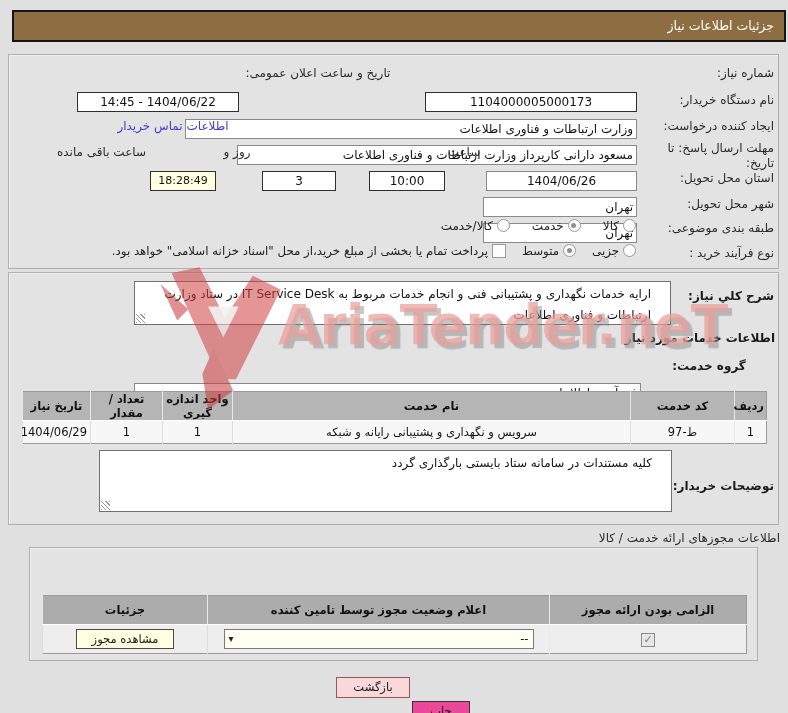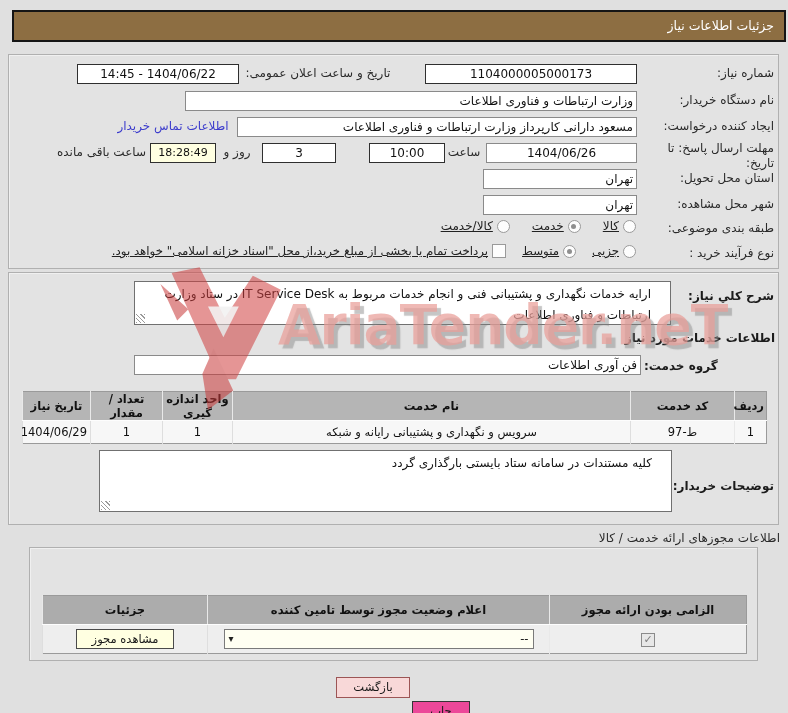--- a/index.html
+++ b/index.html
@@ -13,29 +13,29 @@
   .panel{border:1px solid #b0b0b0;box-shadow:inset 1px 1px 0 #f0f0f0;background:#e3e3e3;}
   #panel1{left:8px;top:54px;width:769px;height:213px;}
   #panel2{left:8px;top:272px;width:769px;height:251px;}
   #panel3{left:29px;top:547px;width:727px;height:112px;}
   
   .lbl{white-space:nowrap;color:#2b2b2b;}
   .rlab{left:638px;width:136px;text-align:right;}
   .bold{font-weight:bold;color:#1c1c1c;}
   
   .fld{background:#fff;border:1px solid #8a8a8a;height:16px;line-height:16px;padding:1px 3px;
-       color:#111;overflow:hidden;white-space:nowrap;}
+       color:#111;overflow:hidden;white-space:nowrap;margin-top:28px;}
   .fld.dark{border:1px solid #2f2f2f;}
   .center{text-align:center;}
   .right{text-align:right;}
   .yellow{background:#ffffe1;font-size:11px;}
   .link{color:#3c3ccc;cursor:pointer;white-space:nowrap;}
   
   .optrow{display:flex;align-items:center;}
-  .opt{display:flex;align-items:flex-end;gap:4px;white-space:nowrap;text-decoration:underline;}
+  .opt{display:flex;align-items:flex-start;gap:4px;white-space:nowrap;}
   .radio{width:11px;height:11px;border:1px solid #9a9a9a;border-radius:50%;background:#fdfdfd;
          display:inline-block;position:relative;flex:0 0 auto;}
   .radio.sel::after{content:"";position:absolute;left:2.5px;top:2.5px;width:5px;height:5px;border-radius:50%;background:#8f8f8f;}
   .chk{width:12px;height:12px;border:1px solid #9a9a9a;background:#fdfdfd;display:inline-block;flex:0 0 auto;}
   .chk.checked{background:#e7e7e7;border-color:#8a8a8a;color:#7c7c7c;font-size:11px;line-height:11px;text-align:center;}
   
   .tarea{background:#fff;border:1px solid #707070;padding:2px 19px;line-height:21px;text-align:right;color:#111;}
   .resize-corner{position:absolute;left:1px;bottom:1px;width:9px;height:9px;
       background:repeating-linear-gradient(45deg,#9a9a9a 0,#9a9a9a 1px,transparent 1px,transparent 3px);}
   
@@ -90,21 +90,21 @@
   <div class="abs lbl center" style="left:446px;top:145px;width:36px">ساعت</div>
   <div class="abs fld dark center" style="left:369px;top:143px;width:68px">10:00</div>
   <div class="abs fld dark center" style="left:262px;top:143px;width:66px">3</div>
   <div class="abs lbl center" style="left:216px;top:145px;width:42px">روز و</div>
   <div class="abs fld dark yellow center" style="left:150px;top:143px;width:58px">18:28:49</div>
   <div class="abs lbl" style="left:14px;top:145px;width:132px;text-align:right">ساعت باقی مانده</div>
 
   <div class="abs lbl rlab" style="top:171px">استان محل تحویل:</div>
   <div class="abs fld right" style="left:483px;top:169px;width:146px">تهران</div>
 
-  <div class="abs lbl rlab" style="top:197px">شهر محل مشاهده:</div>
+  <div class="abs lbl rlab" style="top:197px">شهر محل تحویل:</div>
   <div class="abs fld right" style="left:483px;top:195px;width:146px">تهران</div>
 
   <div class="abs lbl rlab" style="top:221px">طبقه بندی موضوعی:</div>
   <div class="abs optrow" style="left:388px;top:219px;width:248px;gap:22px">
     <span class="opt">
       <span class="radio"></span>
       <span>کالا</span>
     </span>
     <span class="opt">
       <span class="radio sel"></span>
@@ -135,21 +135,21 @@
   <div class="abs panel" id="panel2"></div>
 
   <div class="abs lbl bold" style="left:642px;top:289px;width:132px;text-align:right">شرح کلي نیاز:</div>
   <div class="abs tarea" style="left:134px;top:281px;width:497px;height:38px">
     <span>ارایه خدمات نگهداری و پشتیبانی فنی و انجام خدمات مربوط به IT Service Desk  در ستاد وزارت ارتباطات و فناوری اطلاعات</span>
     <span class="resize-corner"></span>
   </div>
 
   <div class="abs lbl bold" style="left:610px;top:331px;width:165px;text-align:right">اطلاعات خدمات مورد نیاز</div>
 
-  <div class="abs lbl bold" style="left:644px;top:359px;width:130px;text-align:left">گروه خدمت:</div>
+  <div class="abs lbl bold" style="left:644px;top:359px;width:130px;text-align:center">گروه خدمت:</div>
   <div class="abs fld right" style="left:134px;top:355px;width:499px">فن آوری اطلاعات</div>
 
   <table class="abs dtable" id="table1" style="left:22px;top:391px;width:744px">
     <colgroup>
         <col style="width:32px">
         <col style="width:104px">
         <col style="width:398px">
         <col style="width:70px">
         <col style="width:72px">
         <col style="width:68px">

